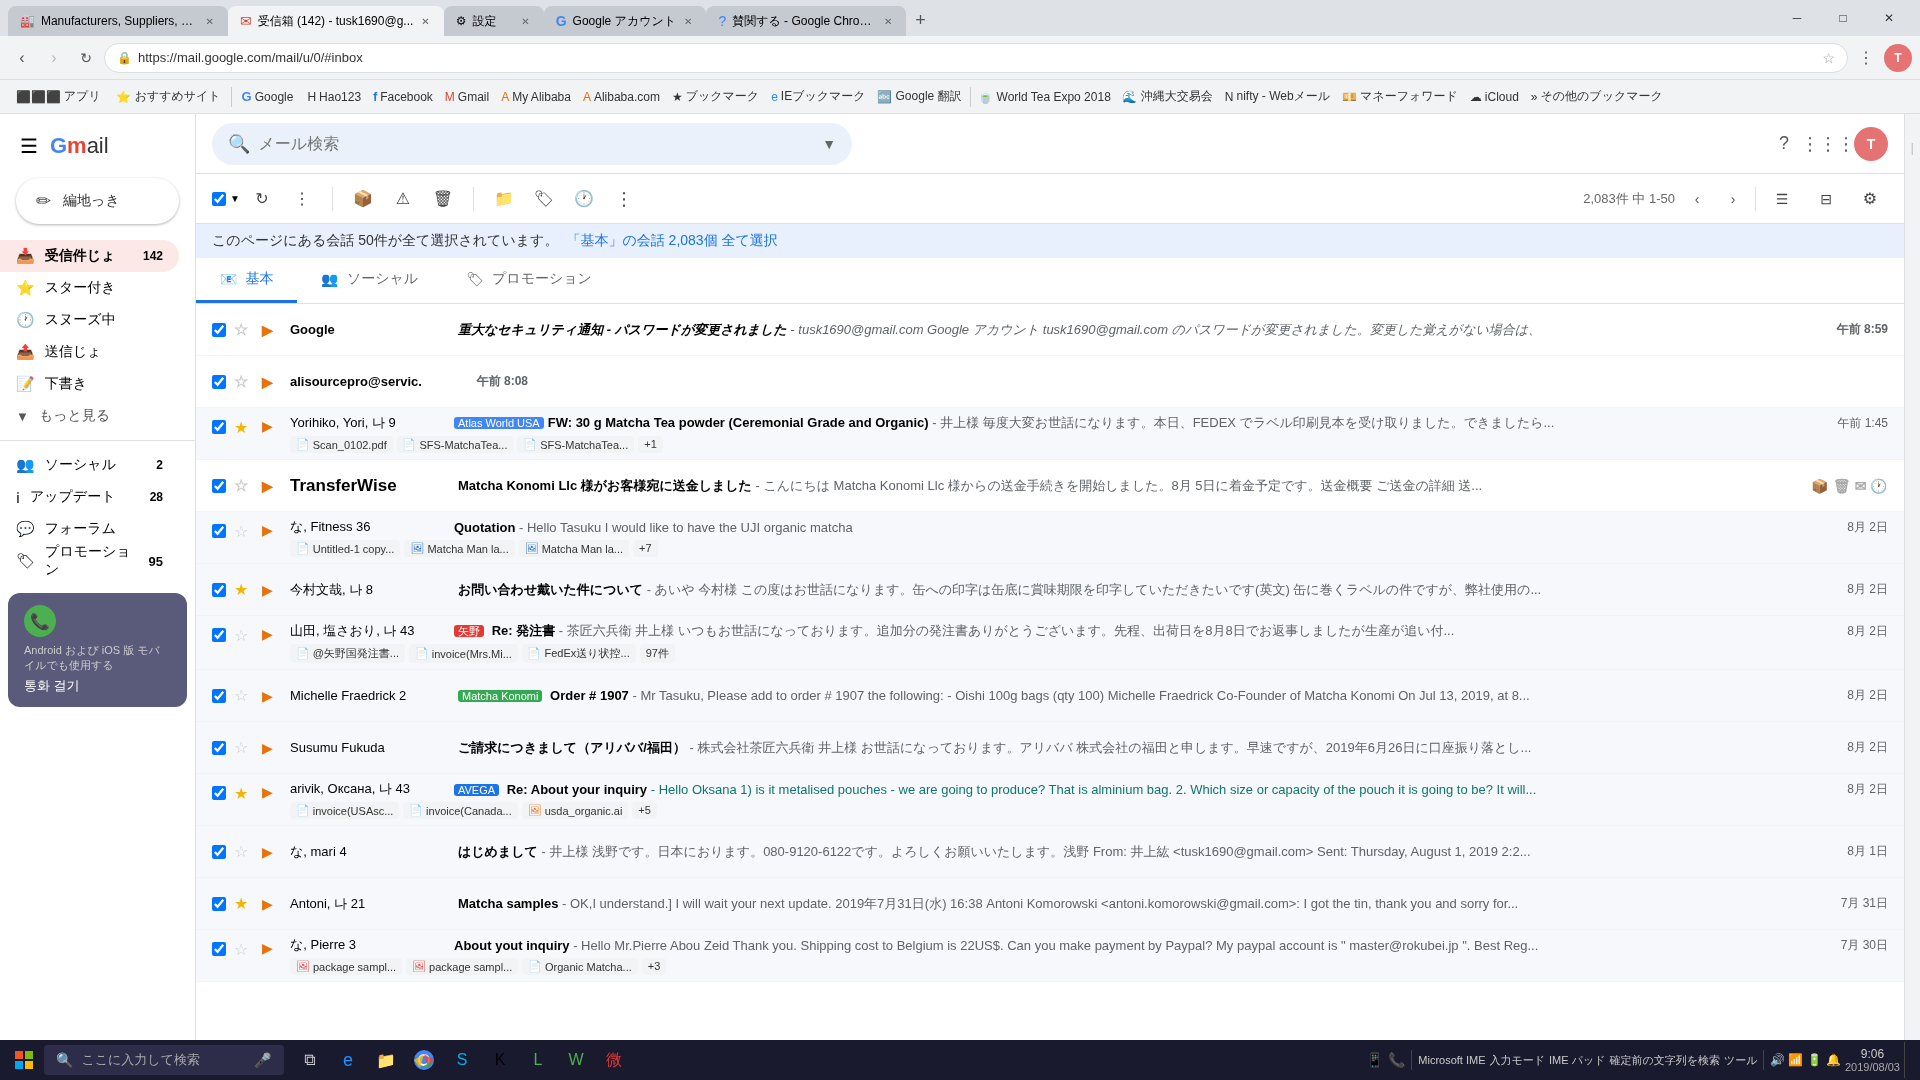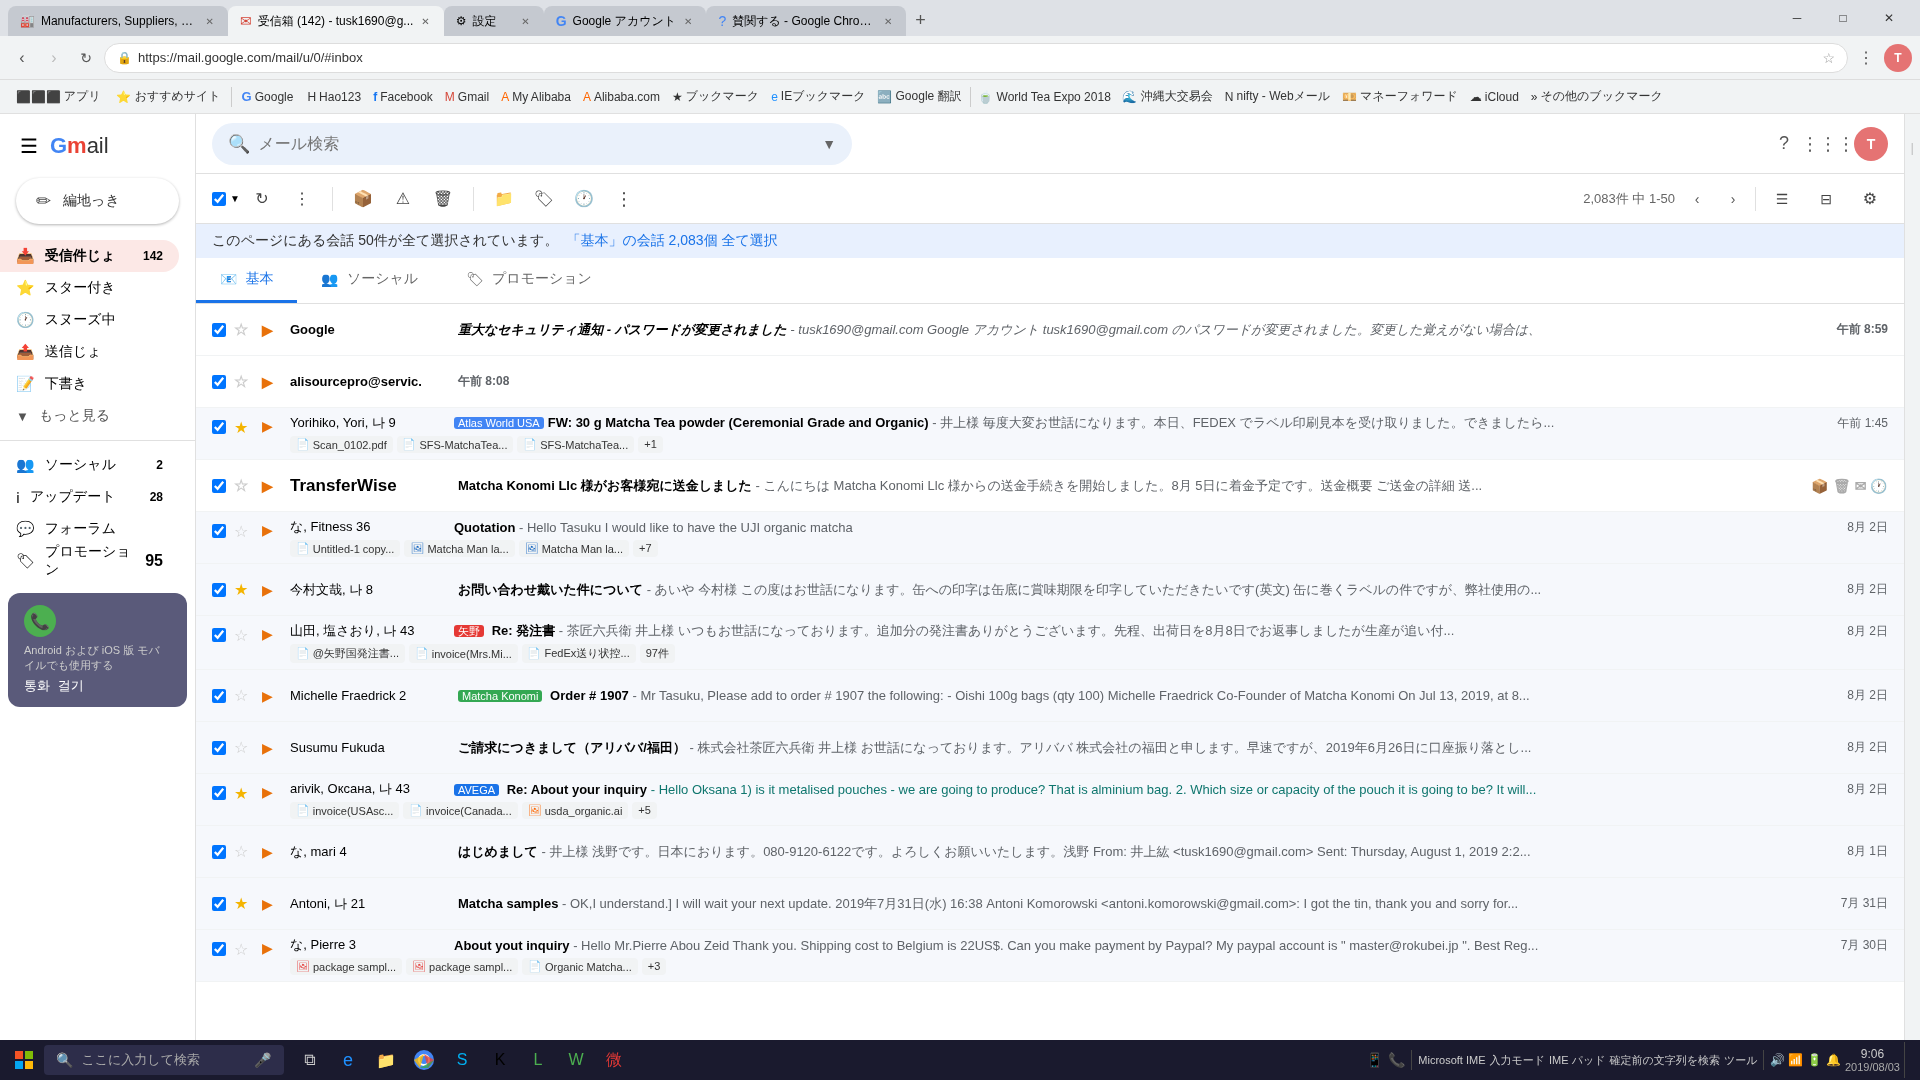--- a/index.html
+++ b/index.html
@@ -191,29 +191,29 @@
         <span style="flex:1;font-size:14px;">アップデート</span>
         <span style="font-size:12px;font-weight:bold;">28</span>
       </div>
       <div style="display:flex;align-items:center;padding:4px 16px;height:32px;border-radius:0 16px 16px 0;cursor:pointer;margin-right:16px;gap:10px;">
         <span style="font-size:15px;">💬</span>
         <span style="flex:1;font-size:14px;">フォーラム</span>
       </div>
       <div style="display:flex;align-items:center;padding:4px 16px;height:32px;border-radius:0 16px 16px 0;cursor:pointer;margin-right:16px;gap:10px;">
         <span style="font-size:15px;">🏷</span>
         <span style="flex:1;font-size:14px;">プロモーション</span>
-        <span style="font-size:16px;font-weight:bold;">95</span>
+        <span style="font-size:13px;font-weight:bold;">95</span>
       </div>
 
       <div style="margin:16px 8px;background:#5a5a7a;border-radius:12px;padding:12px 16px;color:white;">
         <div style="display:flex;align-items:center;gap:8px;margin-bottom:6px;">
           <span style="background:#4caf50;border-radius:50%;width:32px;height:32px;display:flex;align-items:center;justify-content:center;font-size:16px;">📞</span>
         </div>
         <div style="font-size:11px;color:#ccc;margin-bottom:4px;">Android および iOS 版 モバイルでも使用する</div>
-        <div style="font-size:13px;color:white;font-family:Liberation Mono, monospace;">통화 걸기</div>
+        <div style="font-size:13px;color:white;">통화 걸기</div>
       </div>
     </div>
 
     <div style="flex:1;display:flex;flex-direction:column;overflow:hidden;position:relative;">
 
       <div style="height:60px;background:white;display:flex;align-items:center;padding:0 16px;gap:8px;border-bottom:1px solid #e0e0e0;">
         <div style="flex:1;max-width:640px;height:42px;background:#eaf1fb;border-radius:24px;display:flex;align-items:center;padding:0 16px;gap:8px;">
           <span style="font-size:18px;color:#666;">🔍</span>
           <input type="text" style="flex: 1 1 0%; border: none; background: transparent; font-size: 16px; outline: none; color: rgb(51, 51, 51);" placeholder="メール検索">
           <span style="font-size:14px;color:#666;">▼</span>
@@ -284,21 +284,21 @@
             <span style="color:#5f6368;font-weight:normal;"> - tusk1690@gmail.com Google アカウント tusk1690@gmail.com のパスワードが変更されました。変更した覚えがない場合は、</span>
           </span>
           <span style="width:70px;text-align:right;font-size:12px;color:#5f6368;flex-shrink:0;">午前 8:59</span>
         </div>
 
         <div style="display:flex;align-items:center;padding:0 16px;height:52px;border-bottom:1px solid #f1f3f4;cursor:pointer;gap:8px;font-weight:bold;background:white;">
           <input type="checkbox" checked="" style="width: 14px; height: 14px; flex-shrink: 0;">
           <span style="width:20px;flex-shrink:0;color:#ccc;font-size:16px;cursor:pointer;">☆</span>
           <span style="width:20px;flex-shrink:0;font-size:14px;color:#e8710a;">▶</span>
           <span style="width:160px;flex-shrink:0;font-size:13px;font-weight:bold;">alisourcepro@servic.</span>
-          <span style="width:70px;font-size:12px;color:#5f6368;flex-shrink:0;">午前 8:08</span>
+          <span style="width:70px;text-align:right;font-size:12px;color:#5f6368;flex-shrink:0;">午前 8:08</span>
         </div>
 
         <div style="display:flex;align-items:flex-start;padding:6px 16px;min-height:52px;border-bottom:1px solid #f1f3f4;cursor:pointer;gap:8px;background:#f6f8fc;">
           <input type="checkbox" checked="" style="width: 14px; height: 14px; flex-shrink: 0; margin-top: 6px;">
           <span style="width:20px;flex-shrink:0;color:#f4b400;font-size:16px;cursor:pointer;margin-top:4px;">★</span>
           <span style="width:20px;flex-shrink:0;font-size:14px;color:#e8710a;margin-top:4px;">▶</span>
           <div style="flex:1;overflow:hidden;">
             <div style="display:flex;align-items:center;gap:4px;">
               <span style="width:160px;flex-shrink:0;font-size:13px;">Yorihiko, Yori, 나 9</span>
               <span style="background:#4285f4;color:white;border-radius:3px;padding:0 4px;font-size:11px;flex-shrink:0;">Atlas World USA</span>

